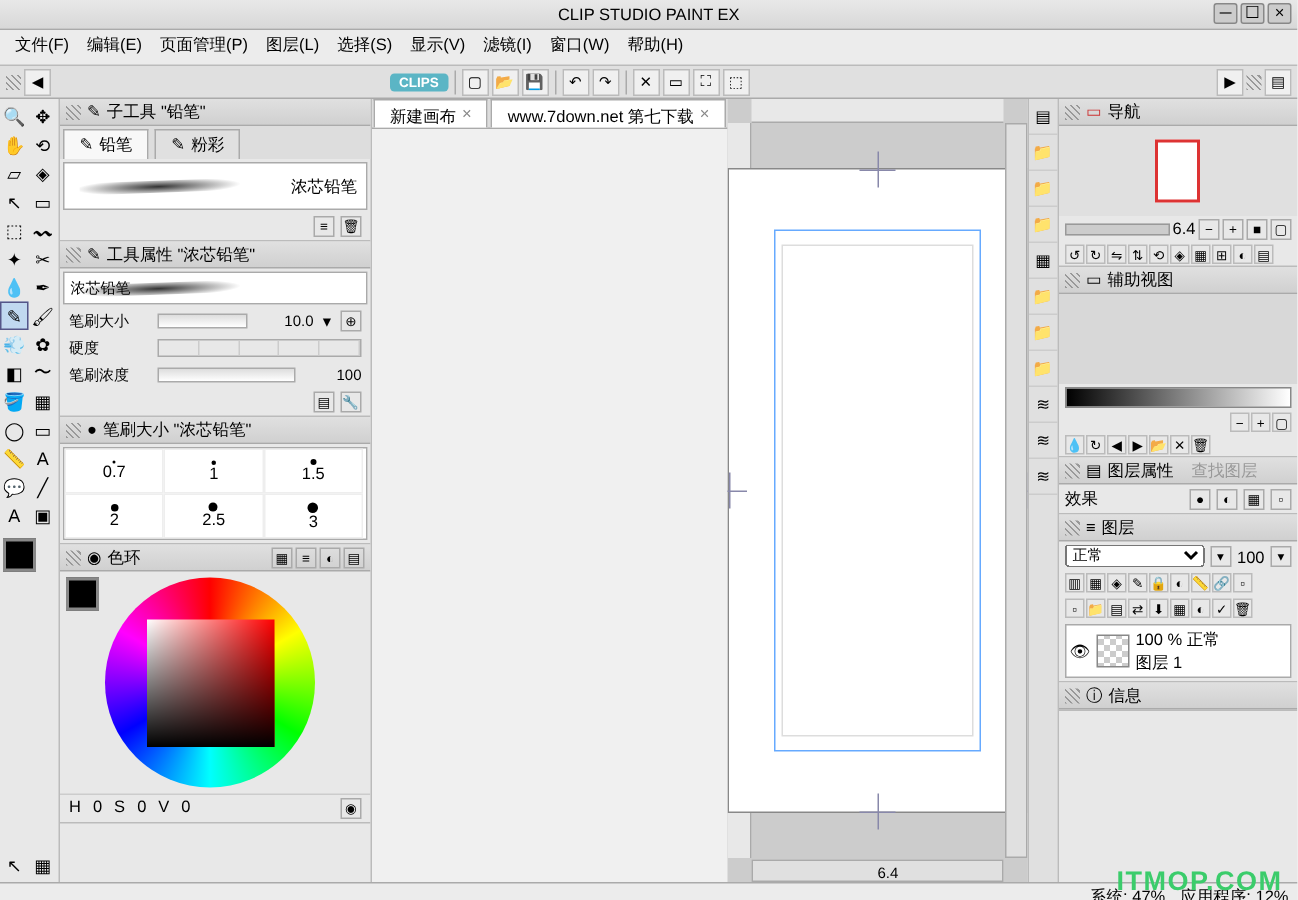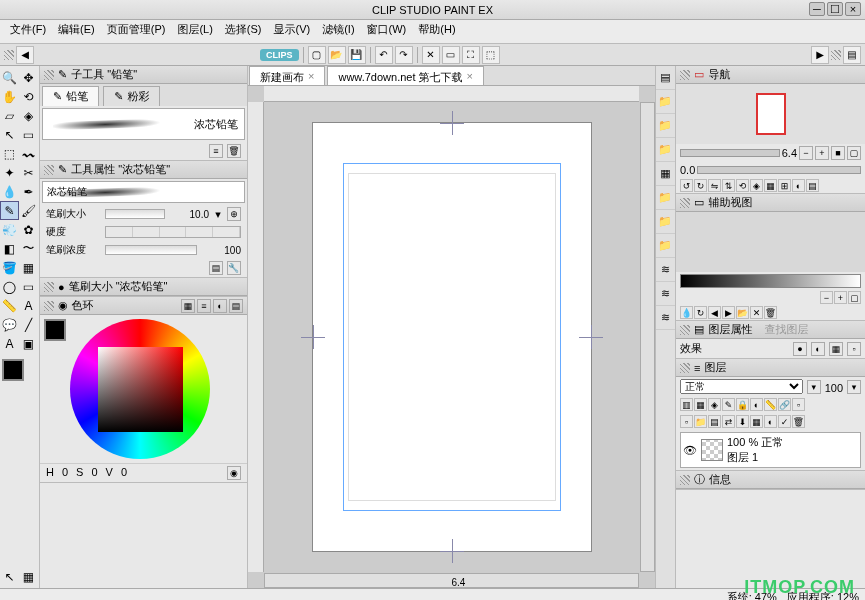--- a/index.html
+++ b/index.html
@@ -36,21 +36,21 @@
 .prop-row .arr { width: 10px; text-align: center; cursor: pointer; }
 .hardness-bar { flex: 1; height: 12px; display: flex; border: 1px solid #aaa; }
 .hardness-bar span { flex:1; border-right:1px solid #ccc; }
 .brush-sizes { display: flex; flex-wrap: wrap; background: #fff; border: 1px solid #aaa; margin: 2px; }
 .brush-sizes .cell { width: 33%; height: 30px; border: 1px solid #eee; display: flex; flex-direction: column; align-items: center; justify-content: center; font-size: 9px; cursor: pointer; }
 .brush-sizes .dot { background: #000; border-radius: 50%; }
 .color-panel { padding: 4px; display: flex; gap: 4px; }
 .color-wheel { width: 140px; height: 140px; border-radius: 50%; background: conic-gradient(red,yellow,lime,cyan,blue,magenta,red); position: relative; display: flex; align-items: center; justify-content: center; }
 .color-square { width: 85px; height: 85px; background: linear-gradient(to top, #000, transparent), linear-gradient(to right, #fff, #f00); }
 .hsv-row { display: flex; gap: 8px; font-size: 9px; padding: 2px 6px; border-top: 1px solid #ccc; }
-.canvas-area { flex: 1; background: #f0f0f0; display: flex; flex-direction: column; }
+.canvas-area { flex: 1; background: #f0f0f0; display: flex; flex-direction: row; }
 .doc-tabs { height: 20px; background: #ddd; border-bottom: 1px solid #aaa; display: flex; }
 .doc-tab { padding: 3px 10px; background: #fff; border: 1px solid #aaa; border-bottom: none; margin: 0 1px; cursor: pointer; display: flex; gap: 4px; font-size: 10px; }
 .doc-tab .x { color: #888; cursor: pointer; }
 .canvas-view { flex:1; background: #ccc; display: flex; align-items: center; justify-content: center; position: relative; overflow: hidden; }
 .page { width: 280px; height: 430px; background: #fff; border: 1px solid #888; position: relative; }
 .page .margin { position: absolute; left: 30px; right:30px; top:40px; bottom:40px; border: 1px solid #6af; }
 .page .inner { position: absolute; left: 35px; right:35px; top:50px; bottom:50px; border: 1px solid #ddd; }
 .crop { position: absolute; width: 24px; height: 24px; }
 .crop::before,.crop::after { content:""; position:absolute; background:#88a; }
 .crop::before { width:100%; height:1px; top:50%; } .crop::after { height:100%; width:1px; left:50%; }
@@ -266,20 +266,46 @@
           <span class="small-ico">🔧</span>
         </div>
       </div>
 
       <div class="panel">
         <div class="panel-head">
             <span class="grip"></span>
             <span>●</span>
             <span>笔刷大小 "浓芯铅笔"</span>
           </div>
+        <div class="brush-sizes">
+          <div class="cell">
+              <div class="dot" style="width:2px;height:2px"></div>
+              <span>0.7</span>
+            </div>
+          <div class="cell">
+              <div class="dot" style="width:3px;height:3px"></div>
+              <span>1</span>
+            </div>
+          <div class="cell">
+              <div class="dot" style="width:4px;height:4px"></div>
+              <span>1.5</span>
+            </div>
+          <div class="cell">
+              <div class="dot" style="width:5px;height:5px"></div>
+              <span>2</span>
+            </div>
+          <div class="cell">
+              <div class="dot" style="width:6px;height:6px"></div>
+              <span>2.5</span>
+            </div>
+          <div class="cell">
+              <div class="dot" style="width:7px;height:7px"></div>
+              <span>3</span>
+            </div>
+        </div>
       </div>
 
       <div class="panel">
         <div class="panel-head">
             <span class="grip"></span>
             <span>◉</span>
             <span>色环</span>
           <span style="margin-left:auto;display:flex;gap:2px">
             <span class="small-ico">▦</span>
             <span class="small-ico">≡</span>
@@ -363,24 +389,20 @@
             <div class="pg"></div>
           </div>
         <div class="nav-slider">
           <div class="track"></div>
           <span>6.4</span>
           <span class="small-ico">−</span>
           <span class="small-ico">+</span>
           <span class="small-ico">■</span>
           <span class="small-ico">▢</span>
         </div>
-        <div class="nav-slider">
-          <span>0.0</span>
-          <div class="track"></div>
-        </div>
         <div class="nav-icons">
           <span>↺</span>
             <span>↻</span>
           <span>⇋</span>
             <span>⇅</span>
           <span>⟲</span>
             <span>◈</span>
           <span>▦</span>
             <span>⊞</span>
           <span>◐</span>

